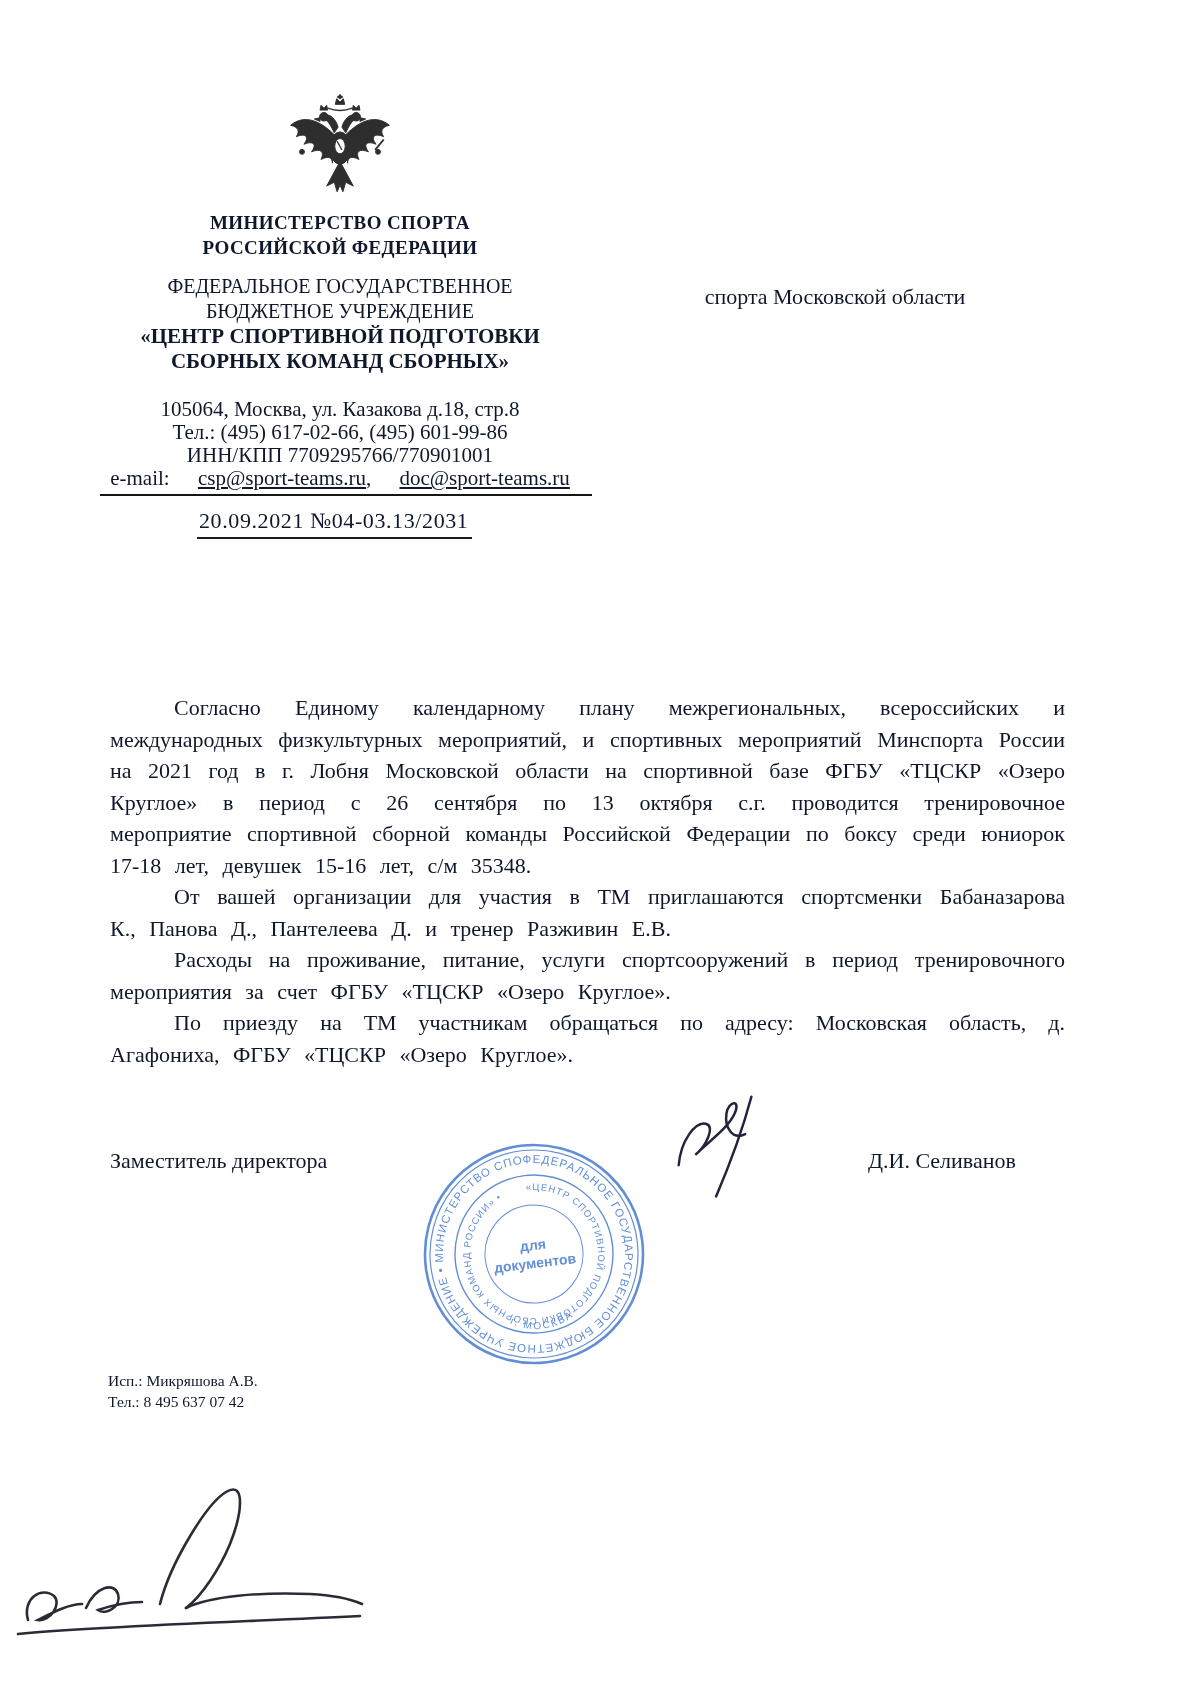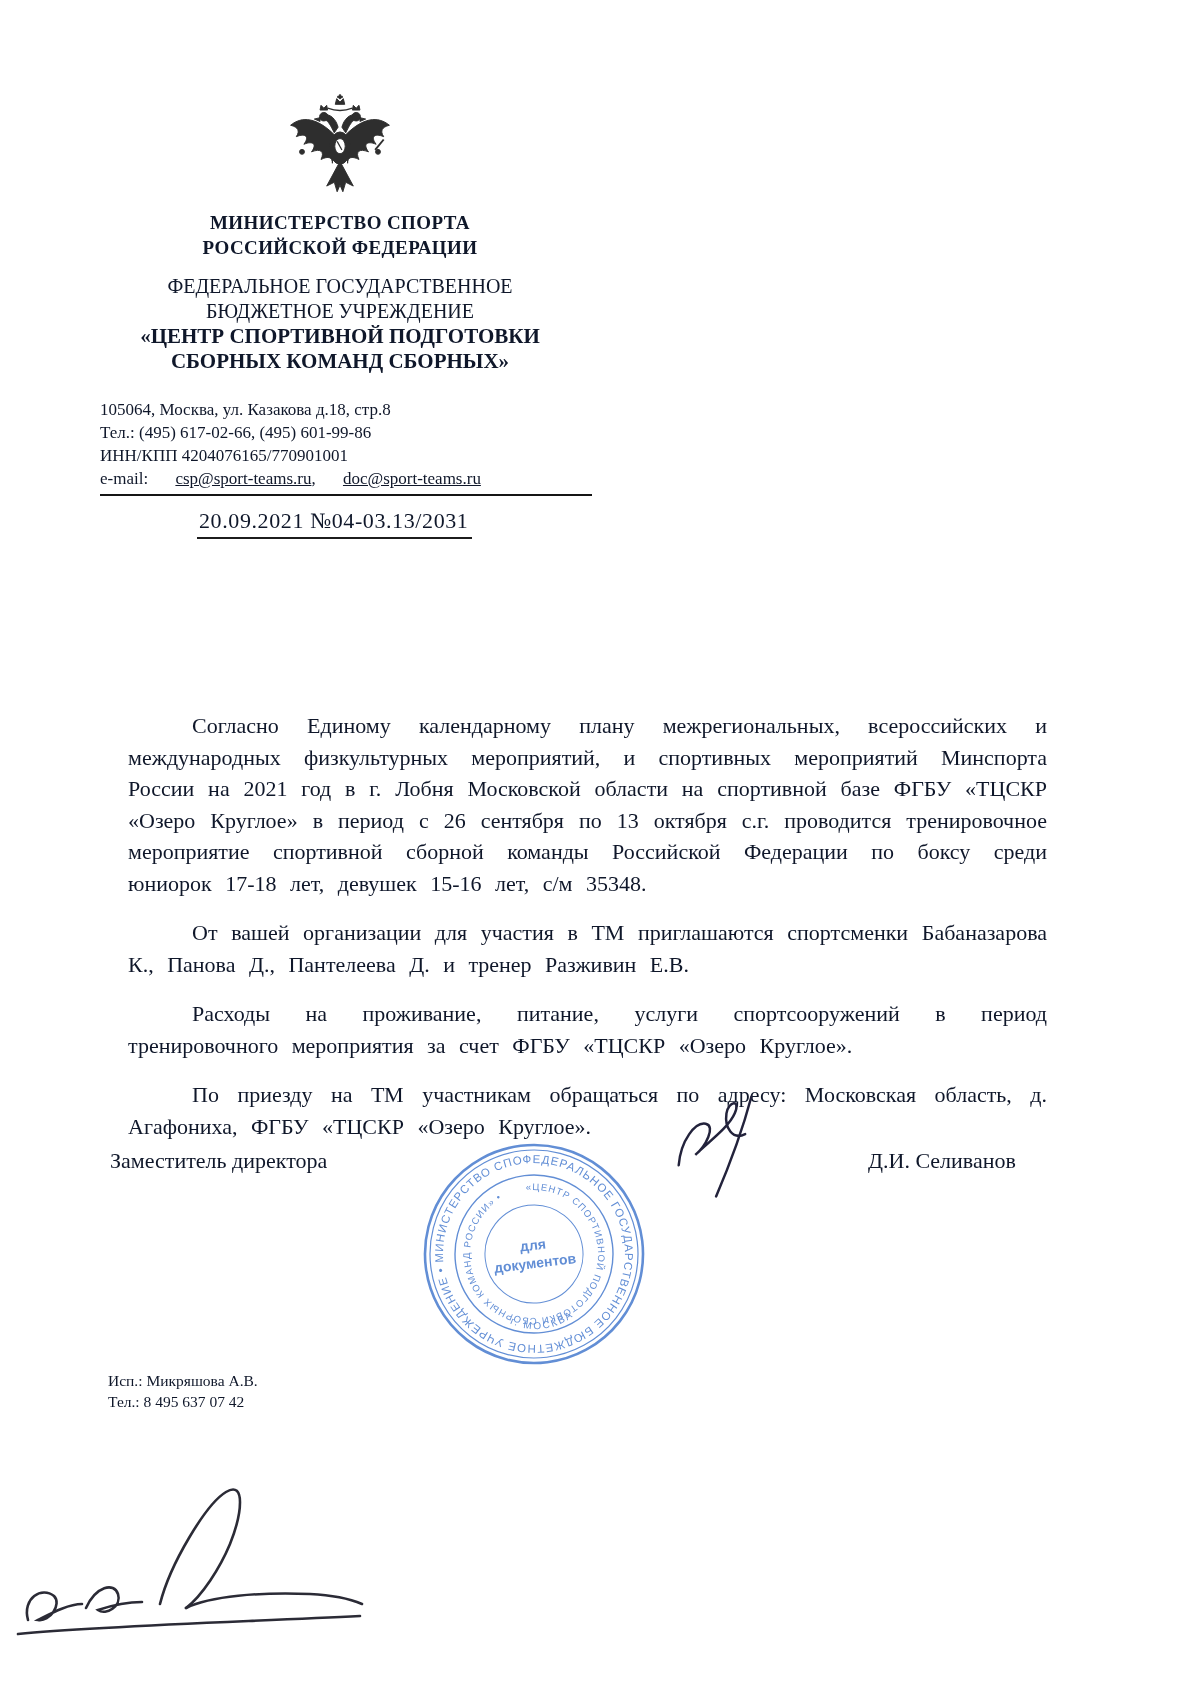--- a/index.html
+++ b/index.html
@@ -9,30 +9,30 @@
   }
   .abs{position:absolute;}
 
   
   .emblem{left:283px;top:90px;width:114px;height:118px;}
   .ministry{left:110px;top:210px;width:460px;text-align:center;
     font-weight:bold;font-size:19px;line-height:25px;letter-spacing:.4px;}
   .org{left:100px;top:274px;width:480px;text-align:center;font-size:20px;line-height:25px;}
   .org .b{font-weight:bold;font-size:21px;}
   .recipient{left:600px;top:280px;width:470px;text-align:center;font-size:22px;line-height:33px;}
-  .contacts{left:100px;top:398px;width:480px;text-align:left;font-size:17px;line-height:23px;}
+  .contacts{left:100px;top:398px;width:480px;text-align:center;font-size:21px;line-height:23px;}
   .contacts .em{text-decoration:underline;margin-left:23px;}
   .rule{left:100px;top:494px;width:492px;height:2px;background:#151515;}
   .refline{left:163px;top:508px;font-size:22px;letter-spacing:.6px;
     border-bottom:2px solid #1c1c1c;padding:0 4px 3px 2px;margin-left:34px;}
 
   
   .body{left:110px;top:692px;width:955px;font-size:22px;line-height:31.5px;
     text-align:justify;word-spacing:8px;}
-  .body p{margin:18px;text-indent:64px;}
+  .body p{margin:0;text-indent:64px;}
 
   
   .sig-title{left:110px;top:1148px;font-size:22px;}
   .sig-name{left:868px;top:1148px;font-size:22px;}
   .sig-scrawl{left:660px;top:1082px;width:135px;height:125px;}
 
   
   .stamp{left:418px;top:1138px;width:232px;height:232px;
     transform:rotate(-7deg);opacity:.88;}
   .stamp text{font-family:"Liberation Sans", sans-serif;}
@@ -80,26 +80,27 @@
   </div>
 
   <div class="abs org">
     <div>ФЕДЕРАЛЬНОЕ ГОСУДАРСТВЕННОЕ</div>
     <div>БЮДЖЕТНОЕ УЧРЕЖДЕНИЕ</div>
     <div class="b">«ЦЕНТР СПОРТИВНОЙ ПОДГОТОВКИ</div>
     <div class="b">СБОРНЫХ КОМАНД СБОРНЫХ»</div>
   </div>
 
   <div class="abs recipient">
+    <div>спорта Московской области</div>
   </div>
 
   <div class="abs contacts">
     <div>105064, Москва, ул. Казакова д.18, стр.8</div>
     <div>Тел.: (495) 617-02-66, (495) 601-99-86</div>
-    <div>ИНН/КПП 4204076165/770901001</div>
+    <div>ИНН/КПП 7709295766/770901001</div>
     <div><span>e-mail: </span><span class="em">csp@sport-teams.ru</span><span>, </span><span class="em">doc@sport-teams.ru</span>
     </div>
   </div>
 
   <div class="abs rule"></div>
 
   <div class="abs refline">20.09.2021 №04-03.13/2031</div>
 
   <div class="abs body">
     <p>Согласно Единому календарному плану межрегиональных, всероссийских и международных физкультурных мероприятий, и спортивных мероприятий Минспорта России на 2021 год в г. Лобня Московской области на спортивной базе ФГБУ «ТЦСКР «Озеро Круглое» в период с 26 сентября по 13 октября с.г. проводится тренировочное мероприятие спортивной сборной команды Российской Федерации по боксу среди юниорок 17-18 лет, девушек 15-16 лет, с/м 35348.</p>

